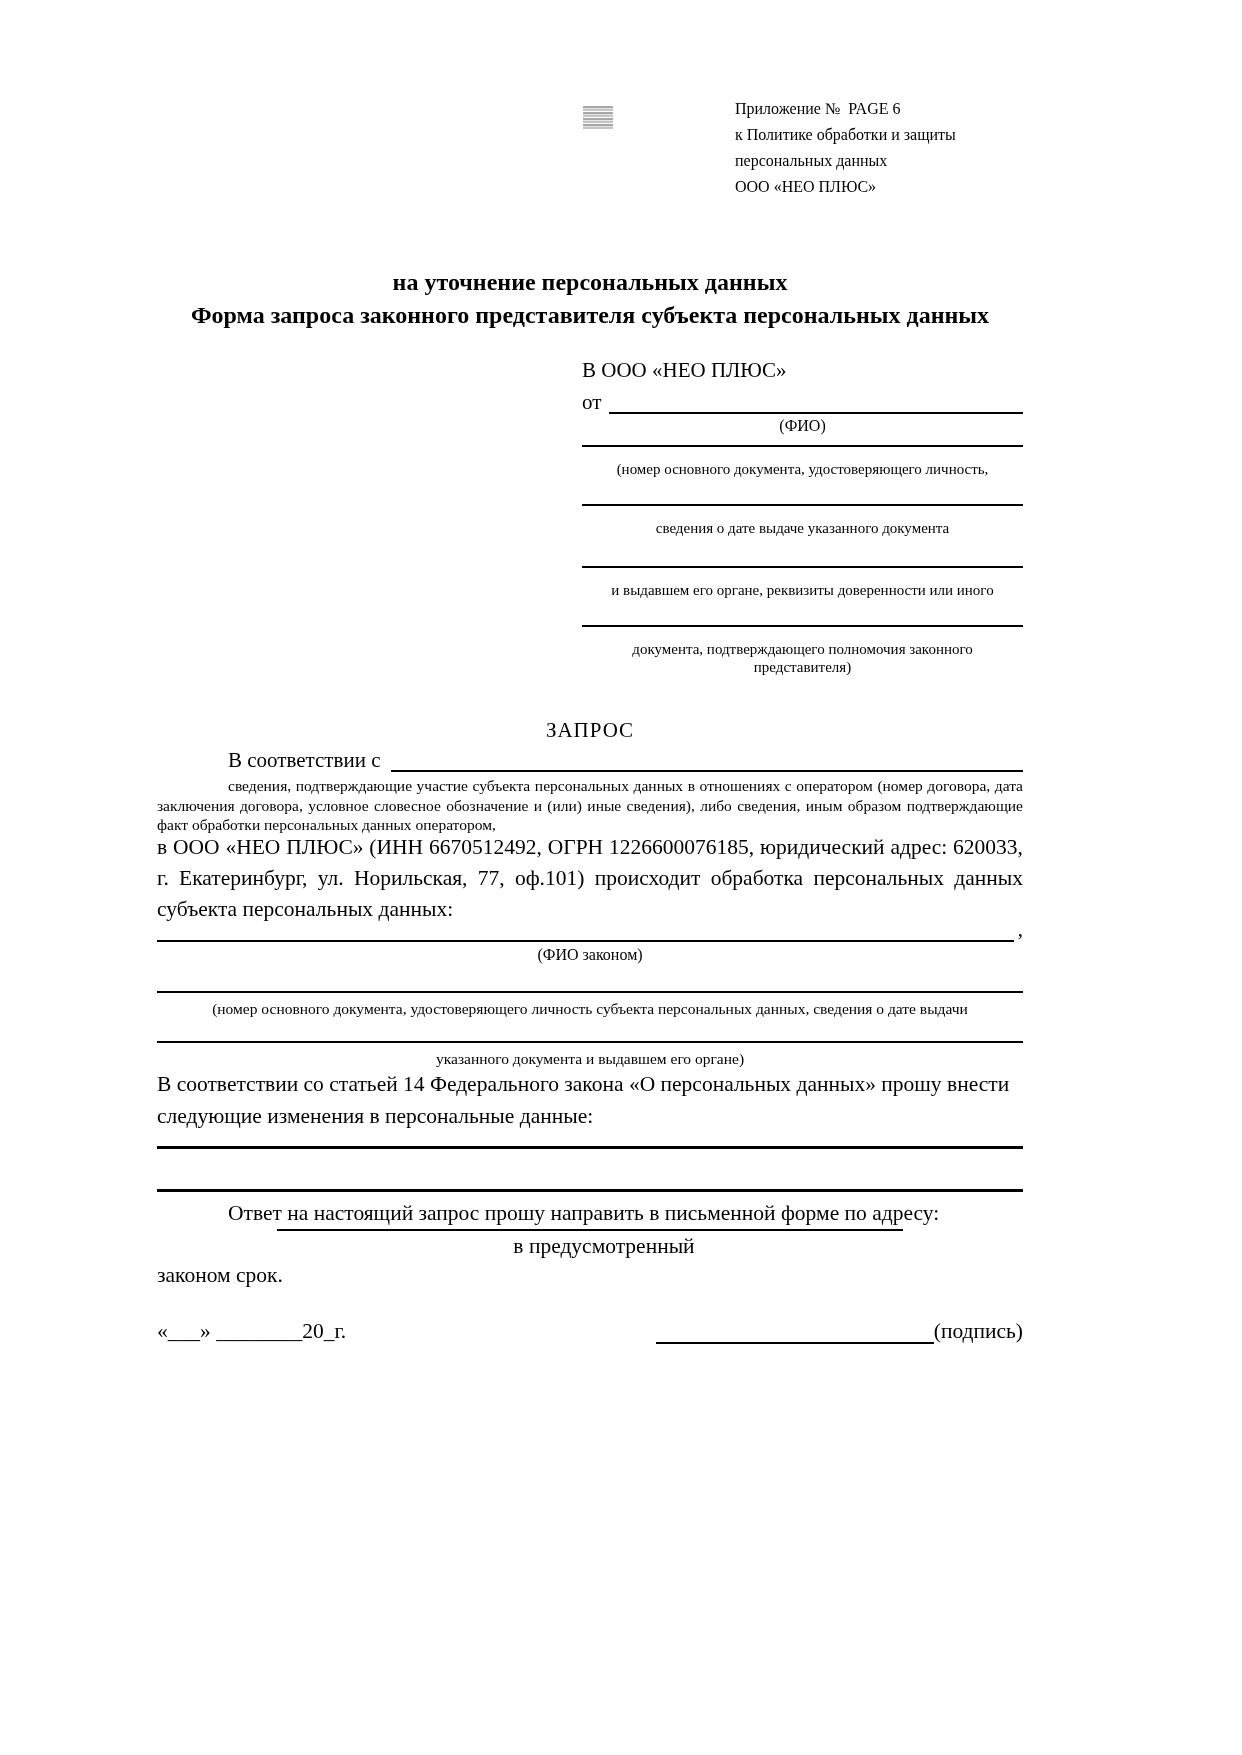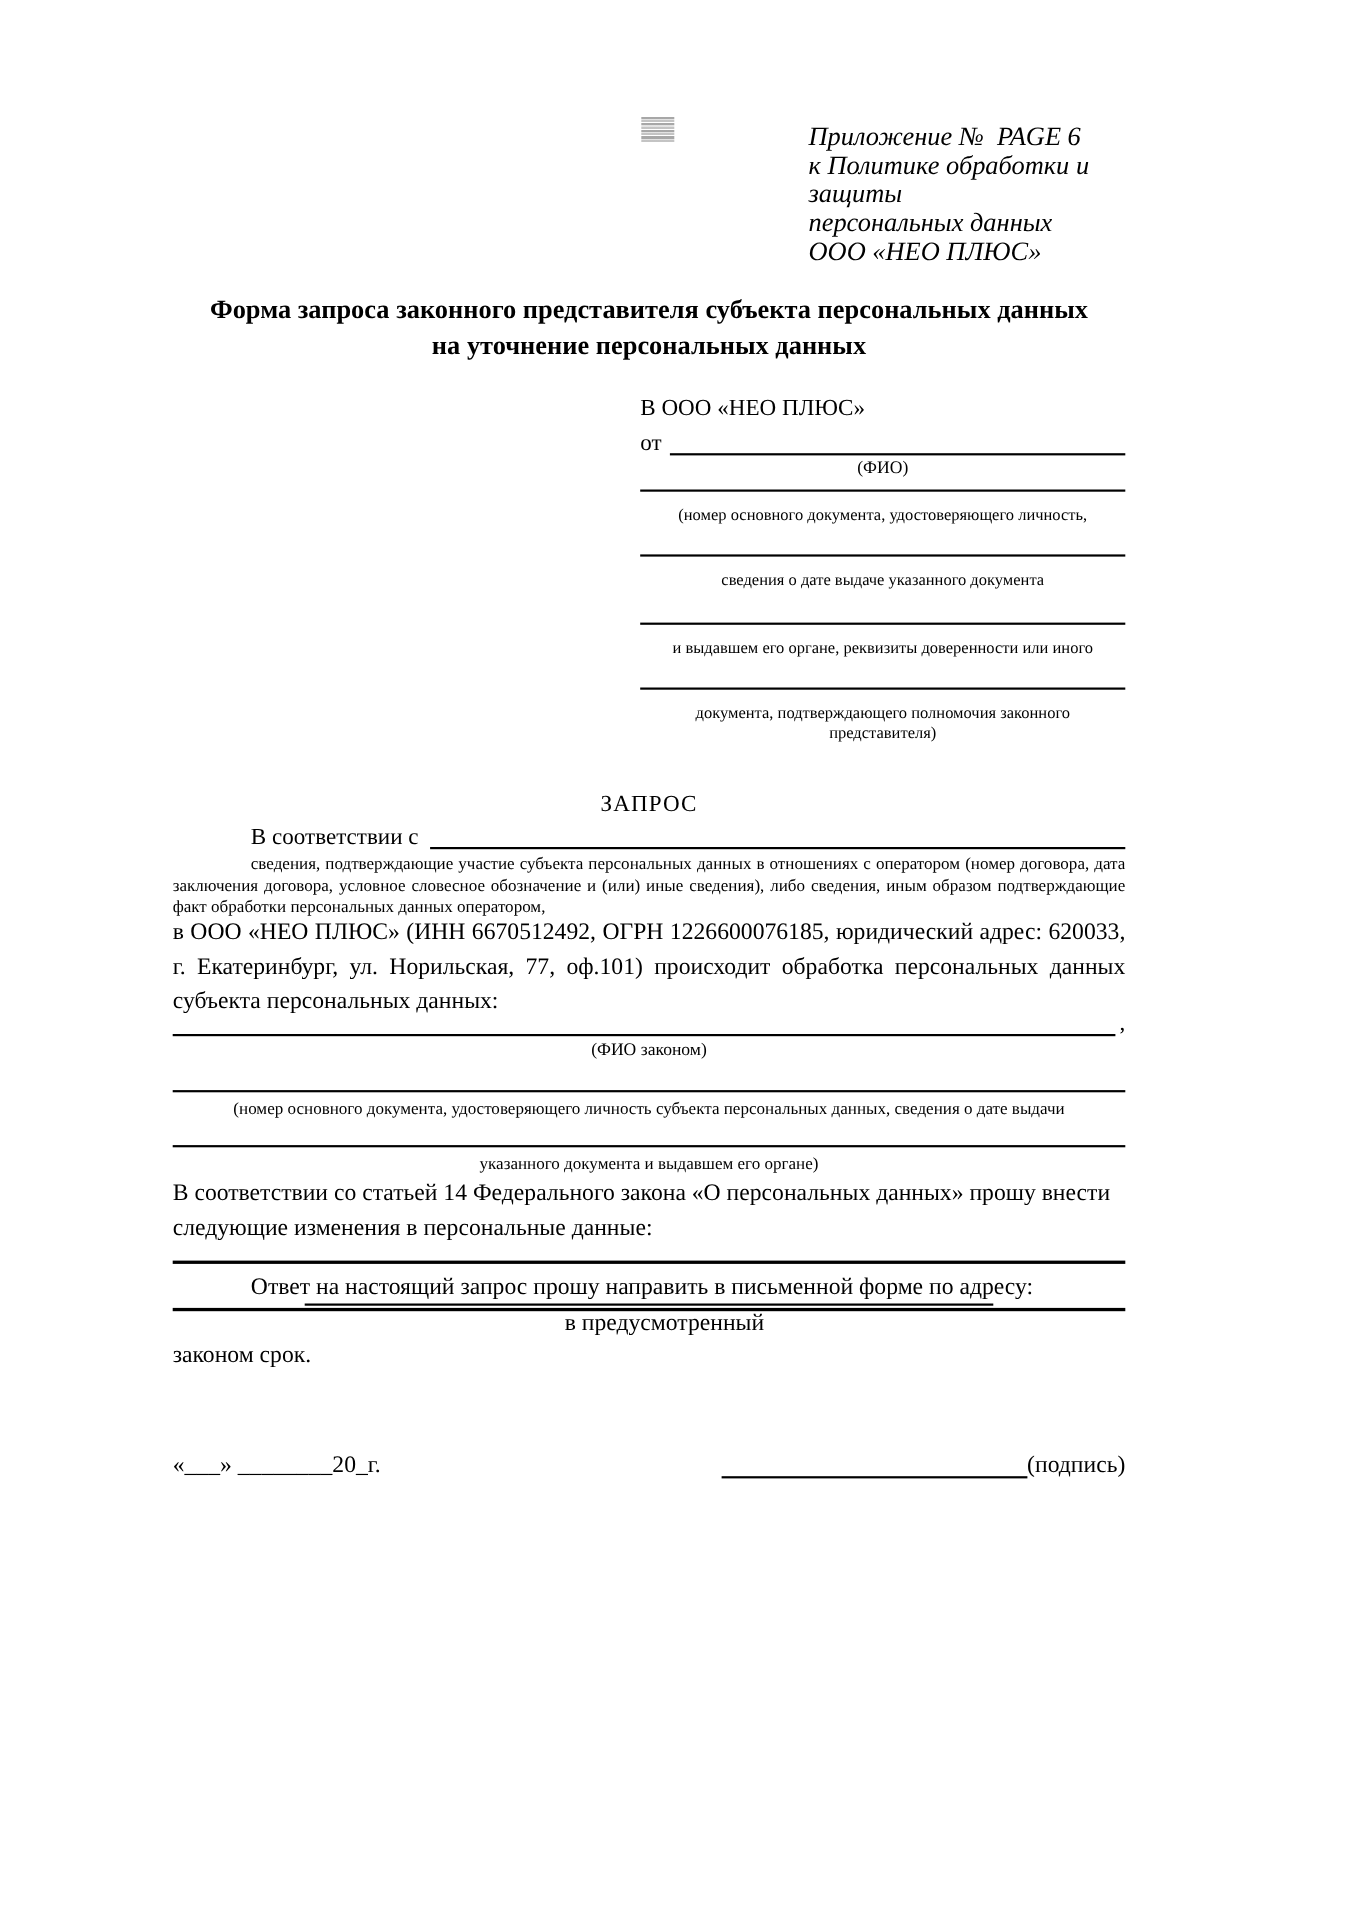--- a/index.html
+++ b/index.html
@@ -15,21 +15,21 @@
   .abs{position:absolute;}
   .pre{white-space:pre-wrap;}
 
   
   .artifact{
     left:583px;top:106px;width:30px;height:24px;
     background:repeating-linear-gradient(180deg,#8a8a8a 0 2px,#d9d9d9 2px 3px,#b0b0b0 3px 5px,#ffffff 5px 6px);
     opacity:.75;
   }
 
-  .header-block{left:735px;top:112px;width:320px;font-size:24px;line-height:26px;font-style:italic;}
+  .header-block{left:735px;top:96px;width:320px;font-size:16px;line-height:26px;}
 
   .title{
     left:157px;top:266px;width:866px;
     font-size:24px;font-weight:bold;text-align:center;line-height:33px;
   }
 
   .addressee{left:582px;top:356px;width:441px;font-size:21px;}
   .addr-to{line-height:28px;margin-bottom:4px;}
   .addr-from{display:flex;align-items:flex-end;height:26px;}
   .addr-from .lbl{margin-right:8px;line-height:24px;}
@@ -67,21 +67,21 @@
   .hr-doc1{top:991px;}
   .cap-doc1{top:1000px;font-size:15.5px;}
   .hr-doc2{top:1041px;}
   .cap-doc2{top:1050px;font-size:15.5px;}
 
   .law-para{left:157px;top:1068px;width:866px;font-size:21.5px;line-height:32px;}
 
   .hr-am1{top:1146px;border-bottom-width:3px;}
   .hr-am2{top:1189px;border-bottom-width:3px;}
 
-  .response{left:157px;top:1154px;width:866px;font-size:21.5px;line-height:31px;}
+  .response{left:157px;top:1198px;width:866px;font-size:21.5px;line-height:31px;}
   .resp-line1{text-indent:71px;}
   .resp-line2{display:flex;align-items:center;height:31px;flex-direction:column;}
   .resp-line2 .blank{width:626px;}
   .resp-line2 .tail{flex:1;text-align-last:justify;padding-left:28px;}
 
   .signature{left:157px;top:1314px;width:866px;display:flex;align-items:flex-end;font-size:21.5px;height:30px;}
   .signature .spacer{flex:1;}
   .signature .blank{width:278px;}
 </style>
 </head>
@@ -92,22 +92,22 @@
   <div class="abs artifact"></div>
 
   <div class="abs header-block">
     <div class="pre">Приложение №  PAGE 6</div>
     <div>к Политике обработки и защиты</div>
     <div>персональных данных</div>
     <div>ООО «НЕО ПЛЮС»</div>
   </div>
 
   <div class="abs title">
+    <div>на уточнение персональных данных</div>
     <div>Форма запроса законного представителя субъекта персональных данных</div>
-    <div>на уточнение персональных данных</div>
   </div>
 
   <div class="abs addressee">
     <div class="addr-to">В ООО «НЕО ПЛЮС»</div>
     <div class="addr-from">
       <span class="lbl">от</span>
       <span class="blank"></span>
     </div>
     <div class="cap cap16">(ФИО)</div>
 

